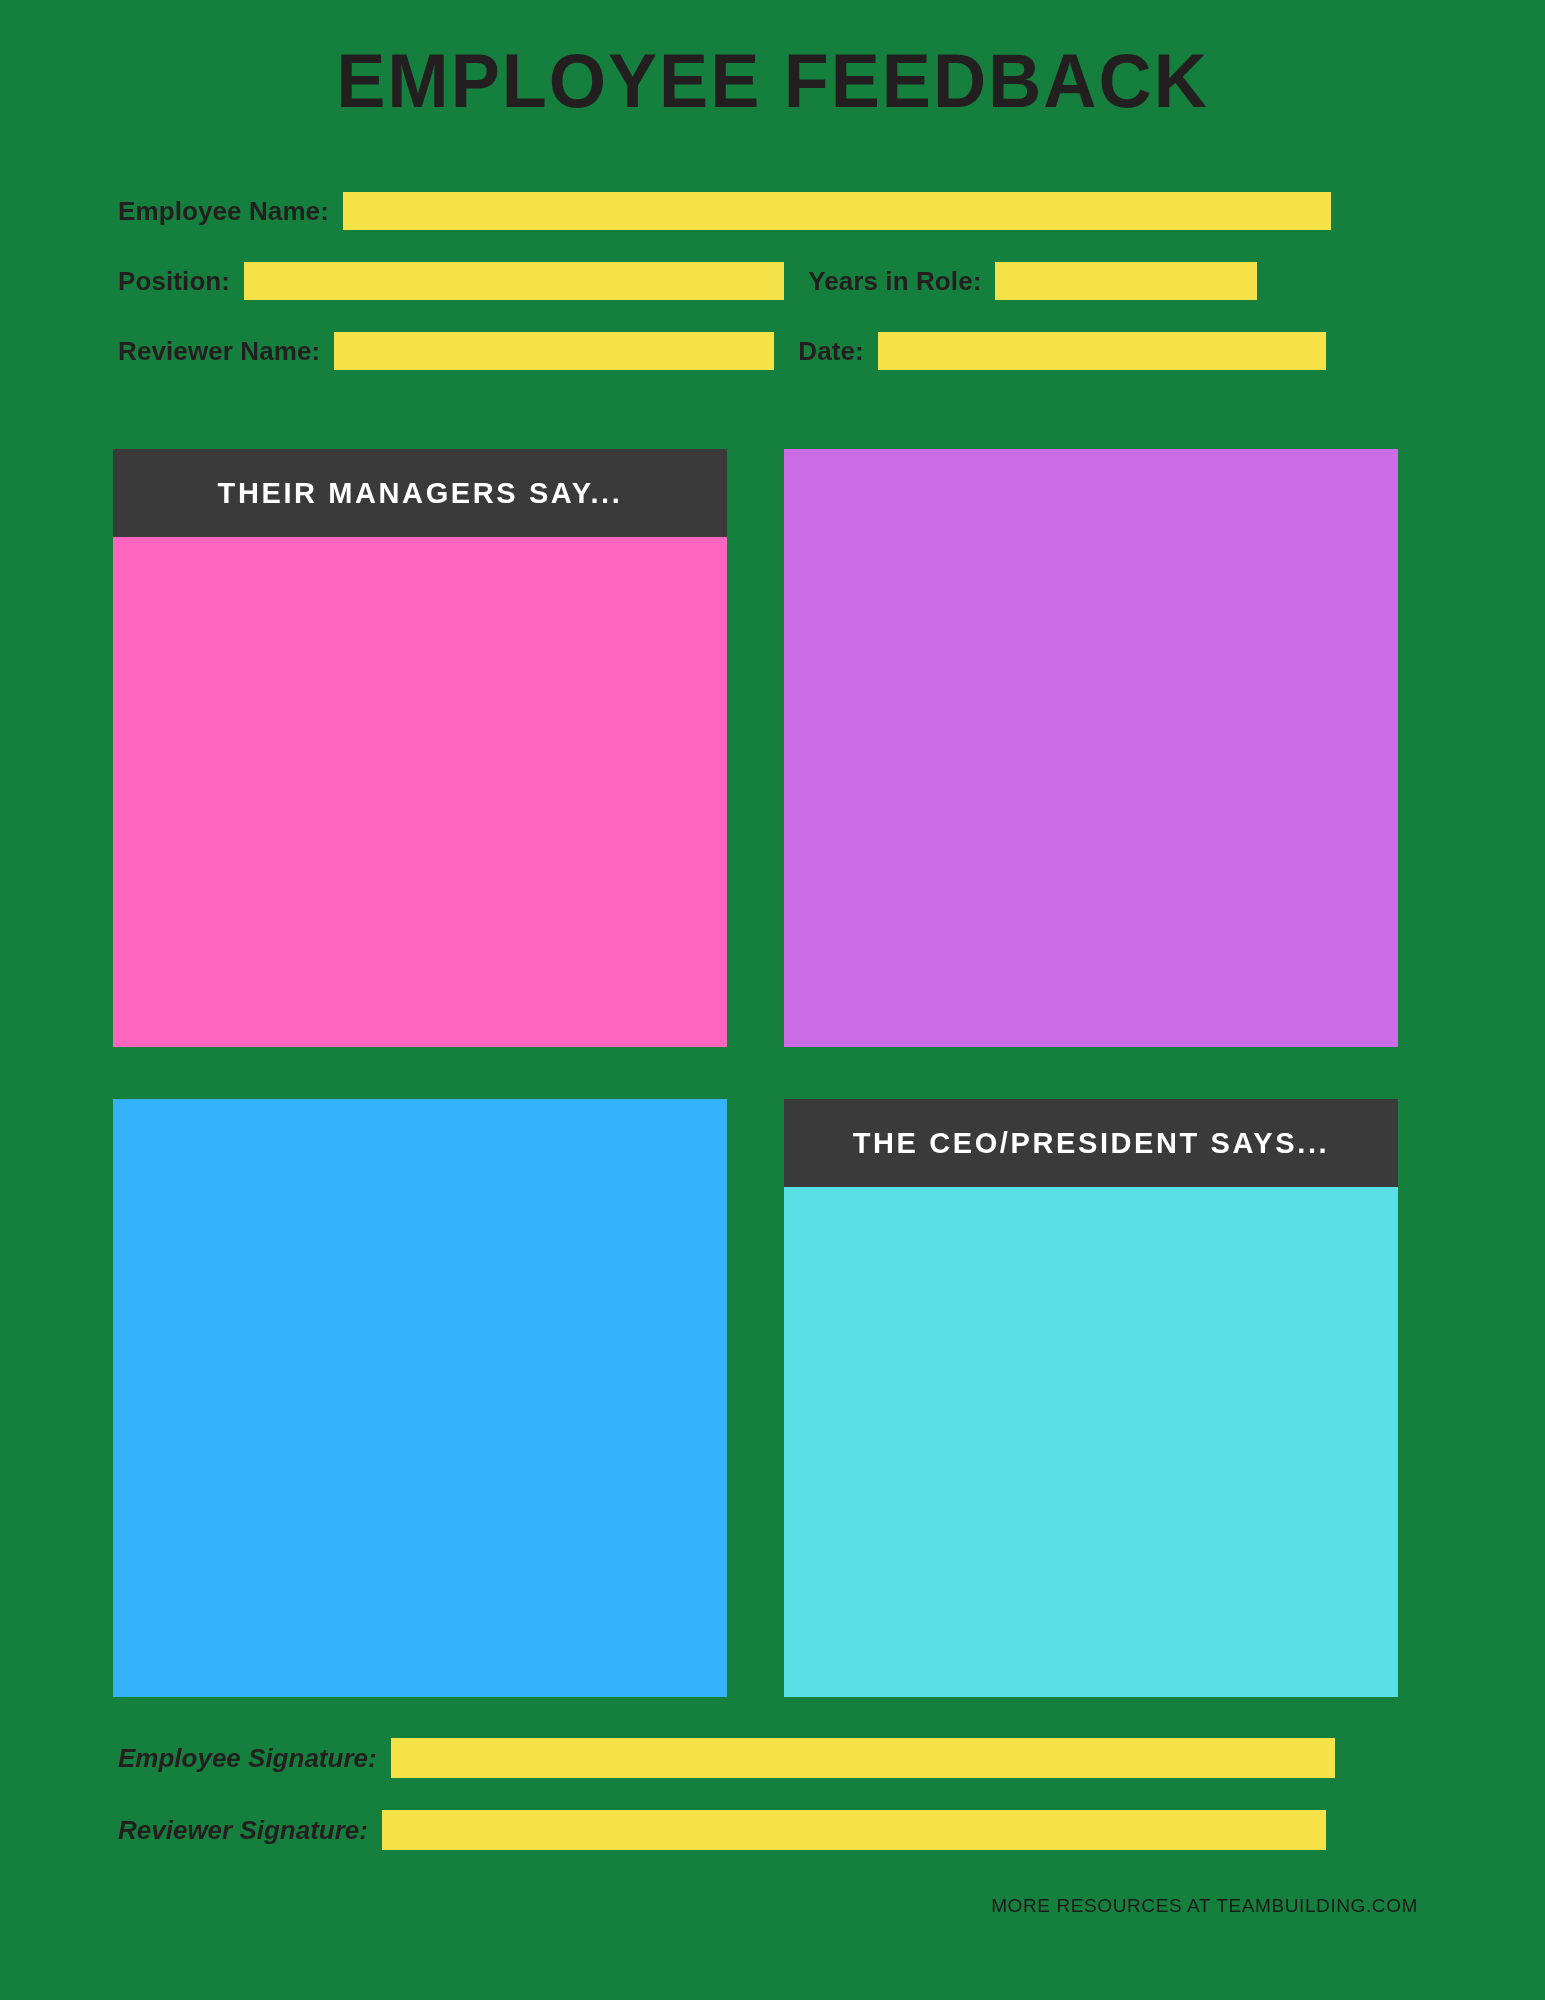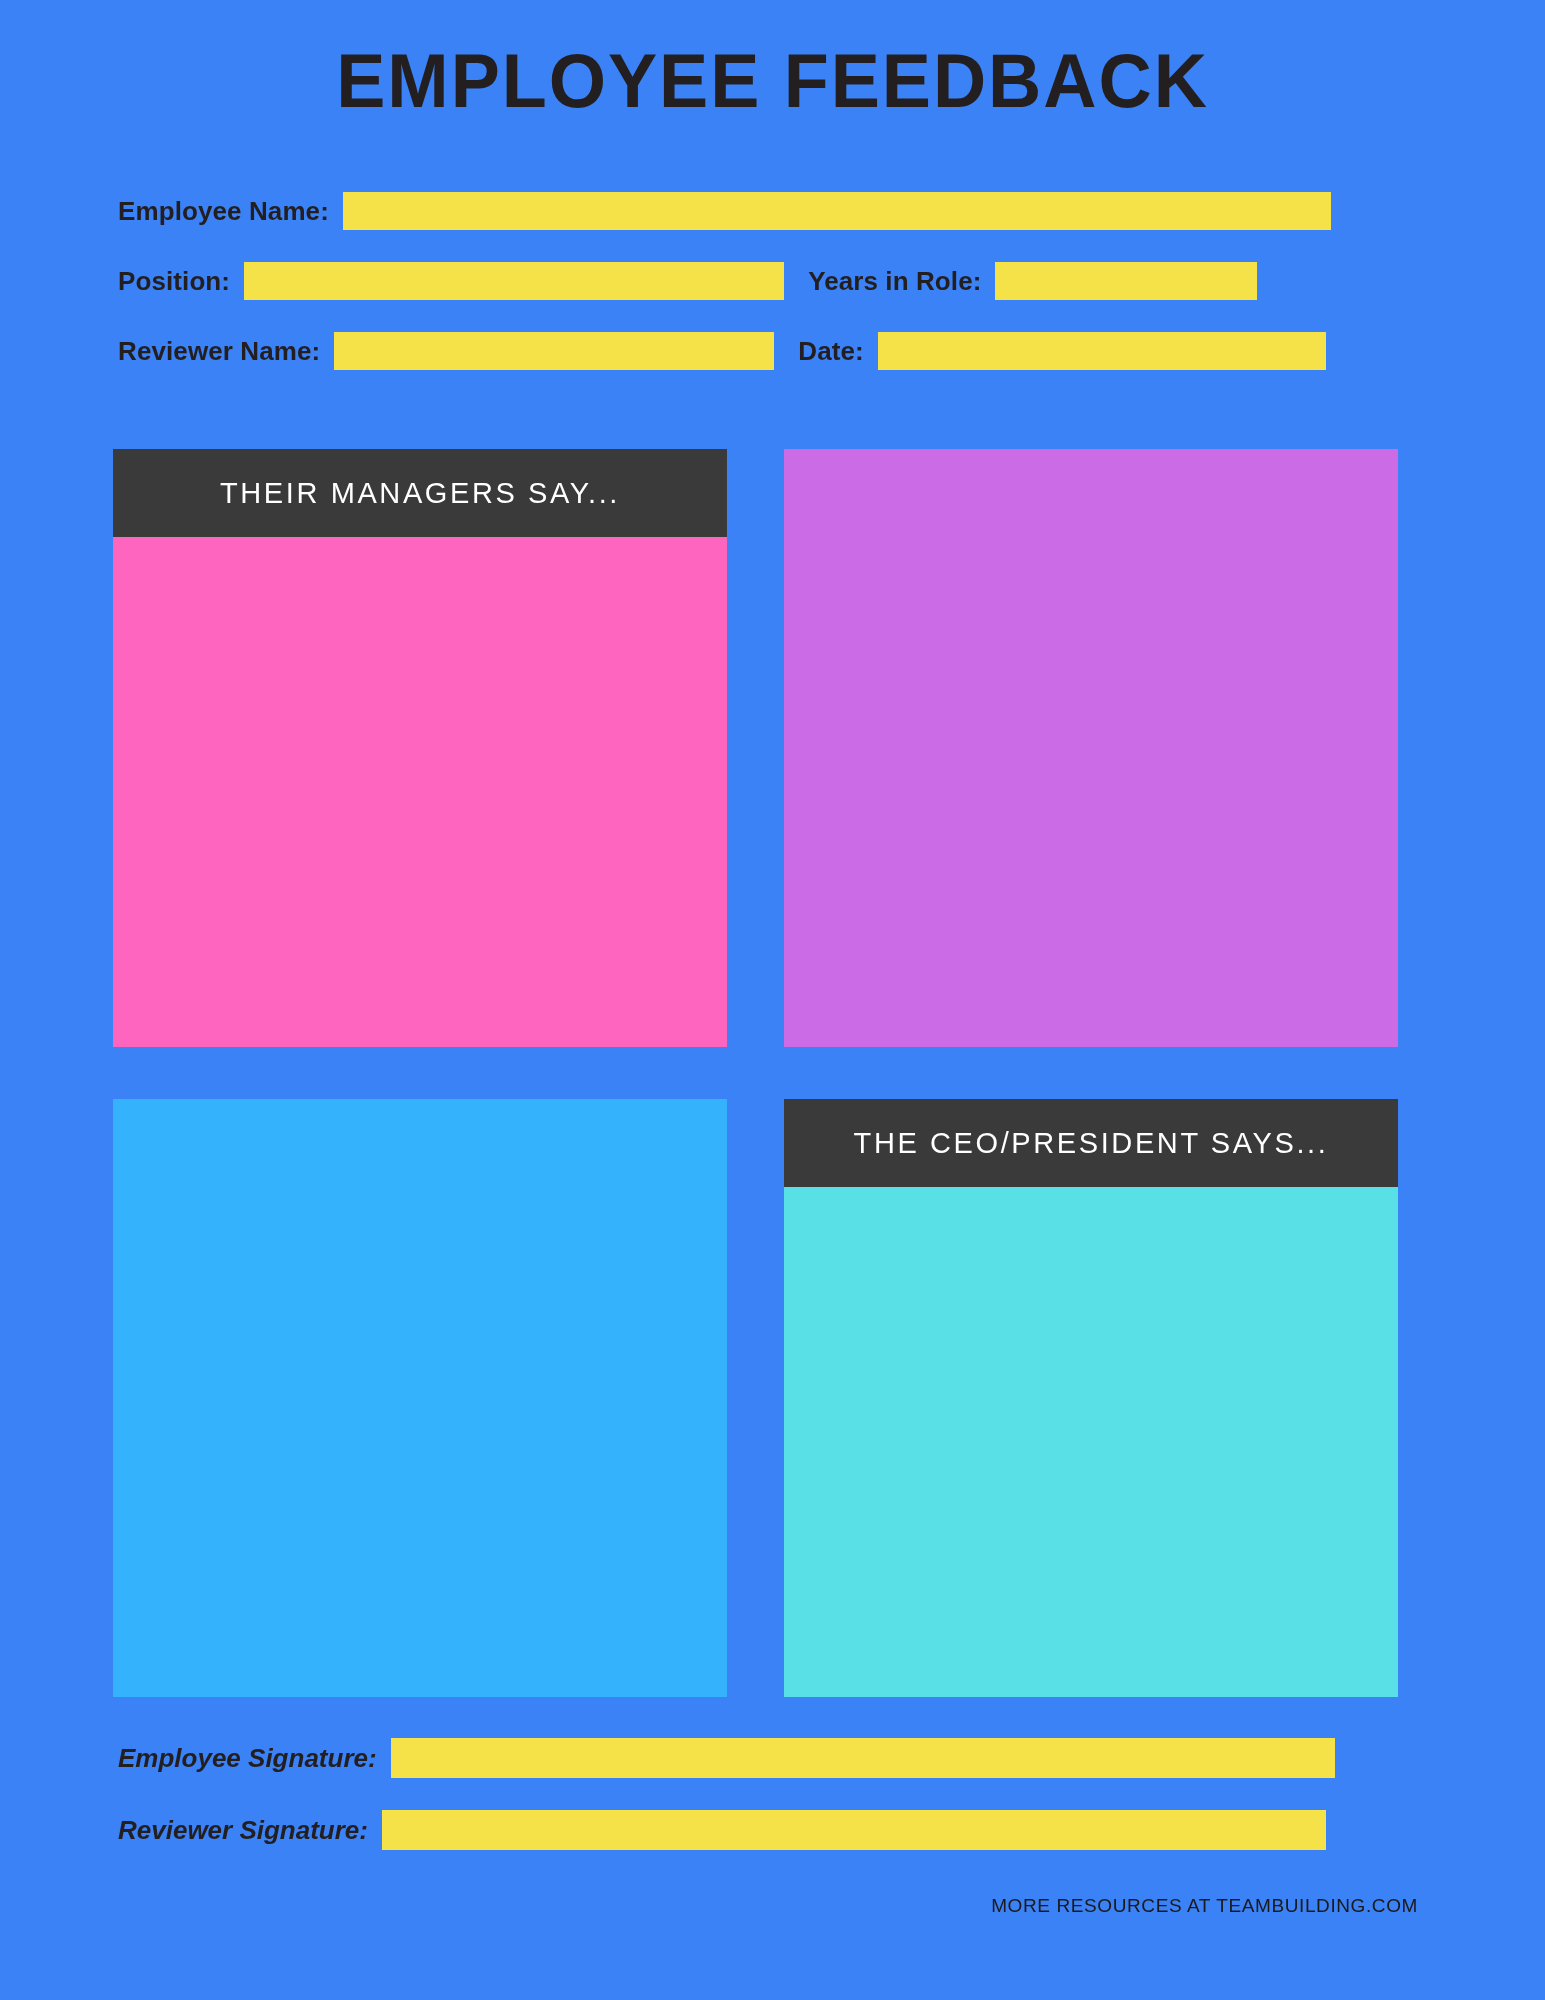--- a/index.html
+++ b/index.html
@@ -15,21 +15,21 @@
     font-family: "Liberation Sans", sans-serif;
     color: #231f20;
     position: relative;
     overflow: hidden;
   }
 
   .page {
     position: relative;
     width: 1545px;
     height: 2000px;
-    background: #3b82f6;
+    background: #15803d;
     padding: 12px;
   }
 
   
   .page-title {
     position: absolute;
     left: 0;
     top: 38px;
     width: 1545px;
     text-align: center;
@@ -101,21 +101,21 @@
   }
 
   .panel-header {
     background: #3a3a3a;
     color: #ffffff;
     height: 88px;
     display: flex;
     align-items: center;
     justify-content: center;
     font-size: 29px;
-    font-weight: 400;
+    font-weight: 700;
     letter-spacing: 2.6px;
     text-transform: uppercase;
     white-space: nowrap;
   }
 
   .panel-body {
     flex: 1 1 auto;
   }
 
   .panel-managers   .panel-body { background: #fd65be; }

